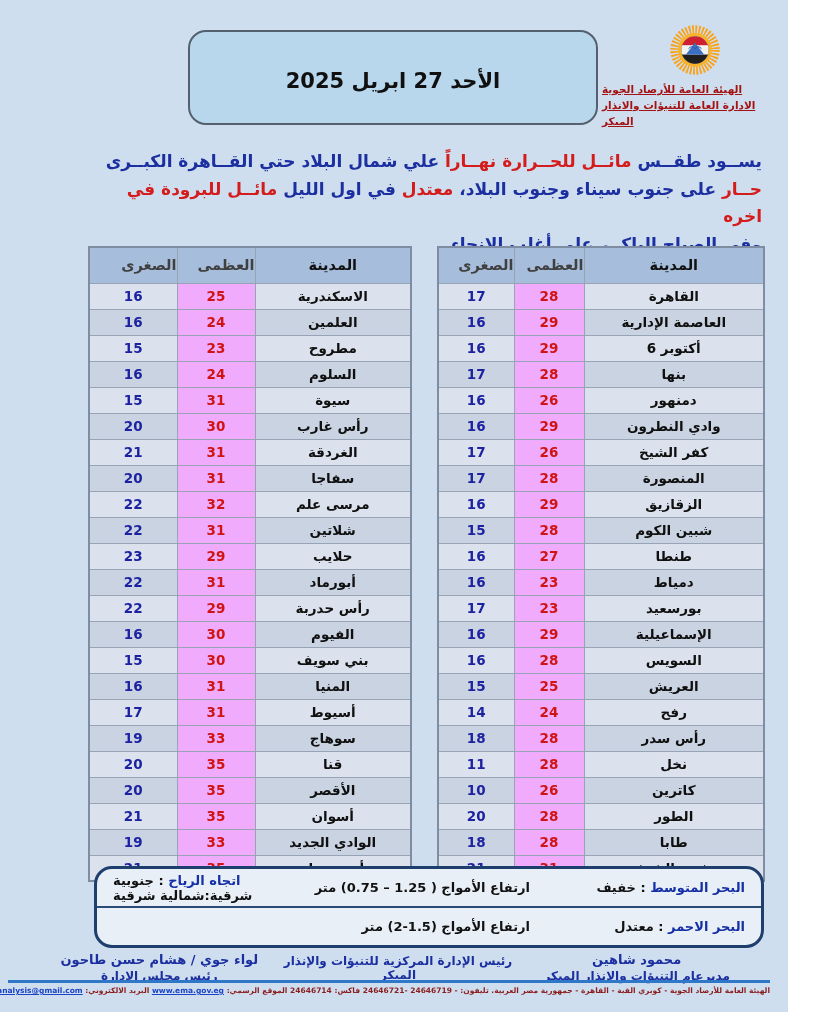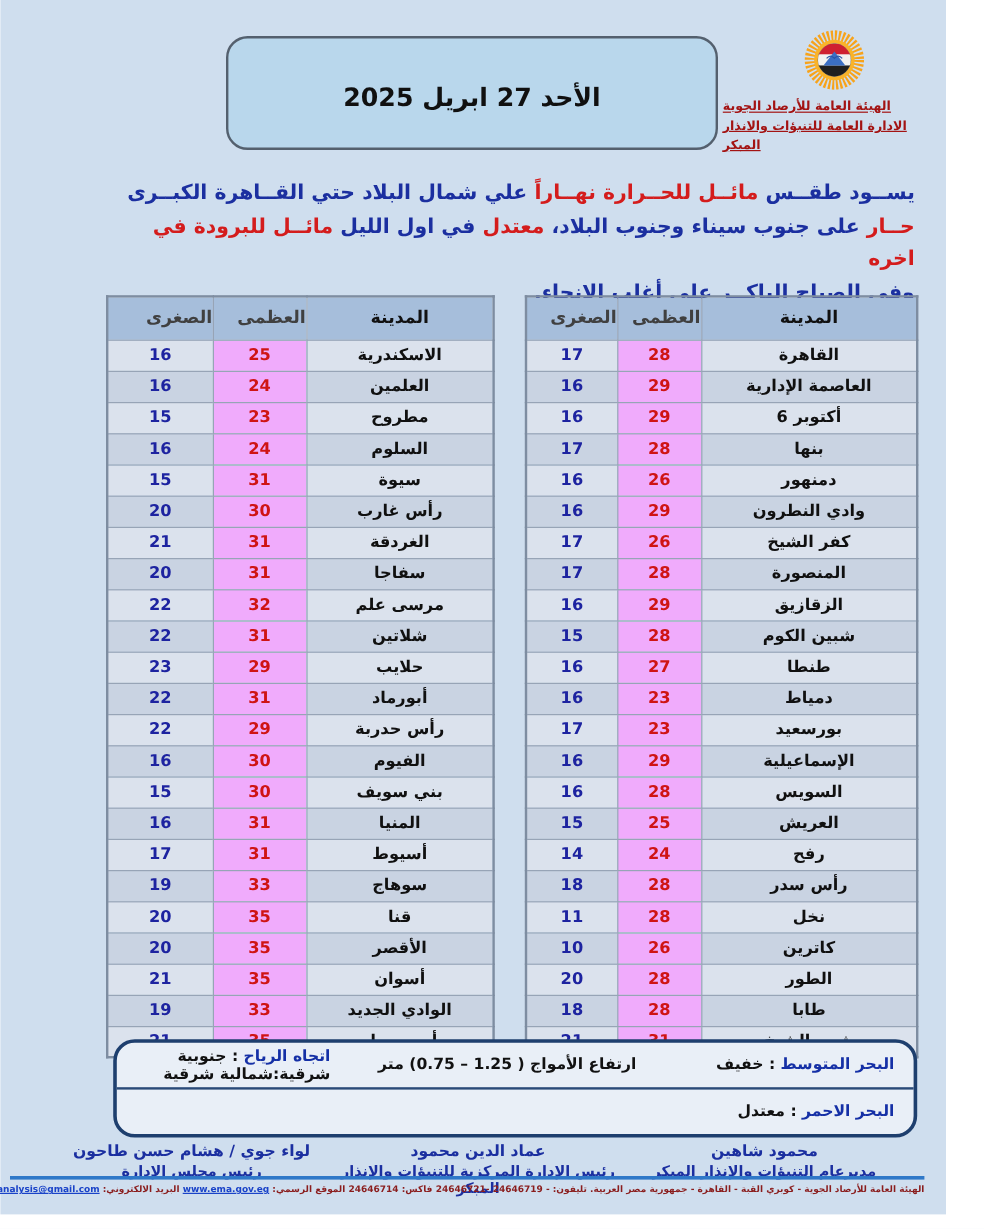--- a/index.html
+++ b/index.html
@@ -55,21 +55,21 @@
     background:#e9eff7; border:3px solid #1e3f6e; border-radius:18px;
     display:flex; flex-direction:column;
   }
   .marine-row{
     flex:1; display:flex; align-items:center; padding:0 16px;
     font-size:13px; font-weight:bold; color:#111111;
   }
   .marine-row + .marine-row{ border-top:2px solid #2a4a78; }
   .m-sea{ width:195px;margin-left:20px; }
   .m-waves{ width:255px; text-align:right; }
-  .m-wind{ flex:1; text-align:right; }
+  .m-wind{ flex:1; text-align:left; }
   .sea-name, .wind-label{ color:#1530a6; }
 
   
   .signatures{
     position:absolute; left:40px; top:952px; width:716px;
     display:flex; color:#1b2fa0; text-align:center;
   }
   .sig{ flex:1; }
   .sig-name { font-size:13px; font-weight:bold; }
   .sig-title{ font-size:12px; font-weight:bold; margin-top:2px; }
@@ -388,30 +388,32 @@
           <span>ارتفاع الأمواج </span><span dir="ltr">(0.75 – 1.25 )</span><span> متر</span>
         </div>
         <div class="m-wind">
           <span class="wind-label">اتجاه الرياح </span><span>: جنوبية شرقية:شمالية شرقية</span>
         </div>
       </div>
       <div class="marine-row">
         <div class="m-sea">
           <span class="sea-name">البحر الاحمر </span><span>: معتدل</span>
         </div>
+        <div class="m-waves">
+          <span>ارتفاع الأمواج </span><span dir="ltr">(2-1.5)</span><span> متر</span>
+        </div>
       </div>
     </div>
 
     <div class="signatures">
       <div class="sig">
         <div class="sig-name">محمود شاهين</div>
         <div class="sig-title">مديرعام التنبؤات والإنذار المبكر</div>
       </div>
       <div class="sig">
-        <div class="sig-name">عماد الدين محمود</div>
         <div class="sig-title">رئيس الإدارة المركزية للتنبؤات والإنذار المبكر</div>
       </div>
       <div class="sig">
         <div class="sig-name">لواء جوي / هشام حسن طاحون</div>
         <div class="sig-title">رئيس مجلس الإدارة</div>
       </div>
     </div>
 
     <div class="footer-rule"></div>
     <div class="footer">

